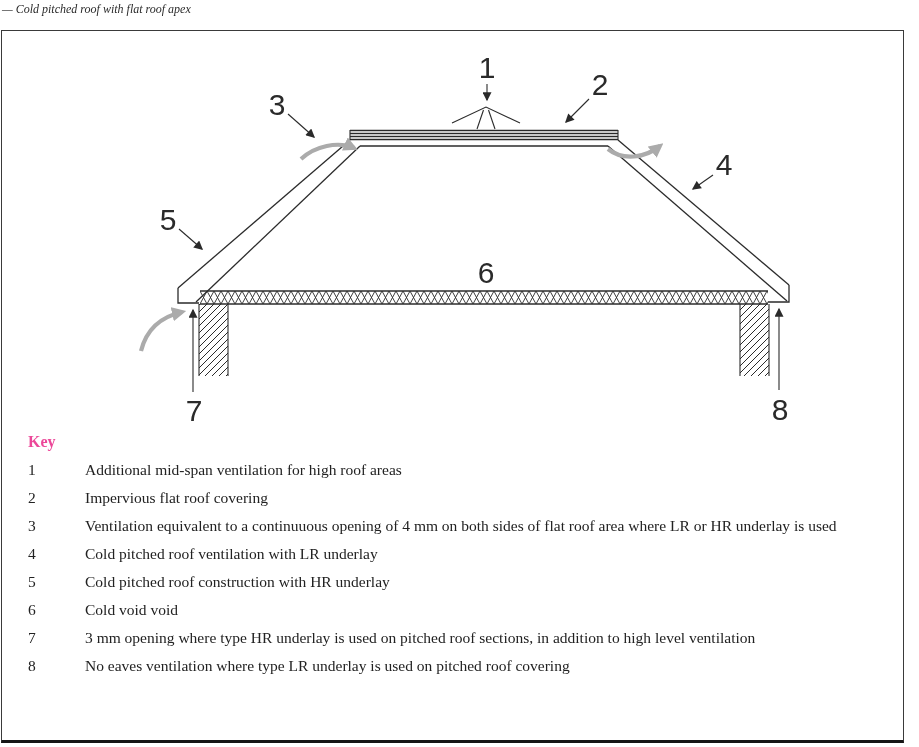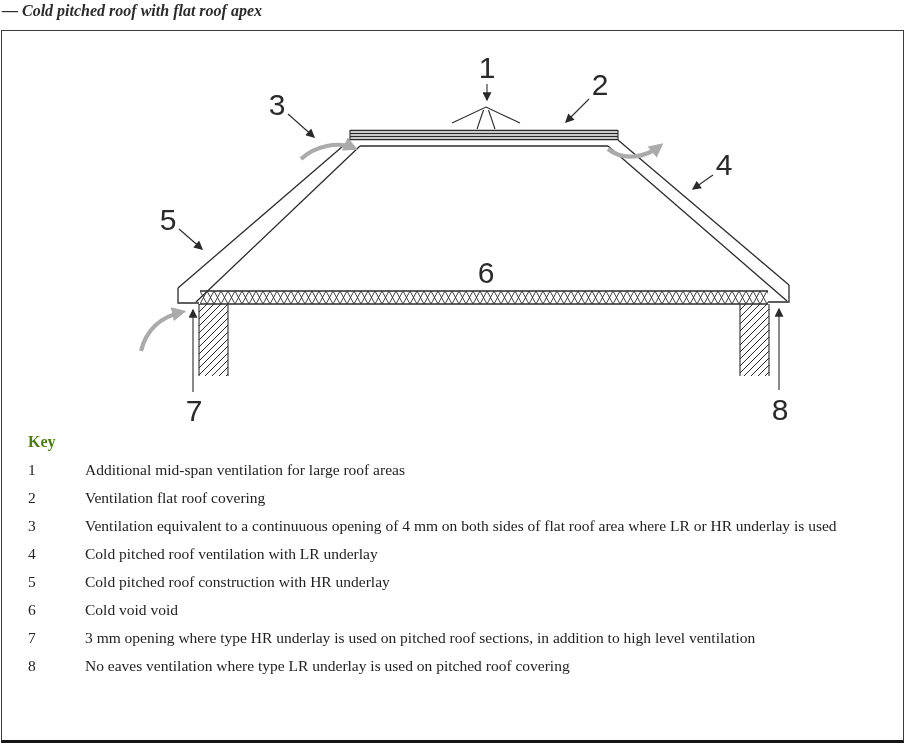--- a/index.html
+++ b/index.html
@@ -5,23 +5,22 @@
   html,body { margin:0; padding:0; }
   body {
     width:919px; height:747px;
     background:#ffffff;
     position:relative;
     font-family:"Liberation Serif","DejaVu Serif",serif;
     color:#222222;
   }
   .figure-title {
     position:absolute; left:2px; top:2px;
-    font-style:italic; font-size:16px; color:#2b2b2b;
+    font-style:italic; font-size:12px; color:#2b2b2b;
     white-space:nowrap;
-    font-weight:bold;
   }
   .figure-frame {
     position:absolute; left:1px; top:30px;
     width:901px; height:709px;
     border:1px solid #3a3a3a;
     border-bottom:3px solid #161616;
     background:#ffffff;
   }
   svg.diagram { position:absolute; left:0; top:0; }
   .ln  { stroke:#2b2b2b; stroke-width:1.3; fill:none; }
@@ -29,21 +28,21 @@
   .cover { stroke:#2b2b2b; stroke-width:1.5; fill:none; }
   .air { stroke:#ababab; stroke-width:4.2; fill:none; stroke-linecap:butt; }
   .lbl {
     font-family:"Liberation Sans","DejaVu Sans",sans-serif;
     font-size:30px; fill:#2a2a2a; text-anchor:middle;
   }
   .key {
     position:absolute; left:28px; top:428px; width:840px;
   }
   .key-heading {
-    font-weight:bold; font-size:16px; line-height:28px; color:#4d7c0f;
+    font-weight:bold; font-size:16px; line-height:28px; color:#ec4899;
   }
   .key-rows { margin-top:0; }
   .key-row { display:flex; line-height:28px; font-size:15.5px; }
   .key-num { width:57px; flex-shrink:0; }
   .key-text { width:775px; text-align:justify; text-align-last:left; }
 </style>
 </head>
 <body>
 
 <div class="figure-title">— Cold pitched roof with flat roof apex</div>
@@ -136,25 +135,25 @@
   <text class="lbl" x="486" y="283">6</text>
   <text class="lbl" x="194" y="421">7</text>
   <text class="lbl" x="780" y="420">8</text>
 </svg>
 
 <div class="key">
   <div class="key-heading">Key</div>
   <div class="key-rows">
     <div class="key-row">
       <div class="key-num">1</div>
-      <div class="key-text">Additional mid-span ventilation for large roof areas</div>
+      <div class="key-text">Additional mid-span ventilation for high roof areas</div>
     </div>
     <div class="key-row">
       <div class="key-num">2</div>
-      <div class="key-text">Ventilation flat roof covering</div>
+      <div class="key-text">Impervious flat roof covering</div>
     </div>
     <div class="key-row">
       <div class="key-num">3</div>
       <div class="key-text">Ventilation equivalent to a continuuous opening of 4 mm on both sides of flat roof area where LR or HR underlay is used</div>
     </div>
     <div class="key-row">
       <div class="key-num">4</div>
       <div class="key-text">Cold pitched roof ventilation with LR underlay</div>
     </div>
     <div class="key-row">

